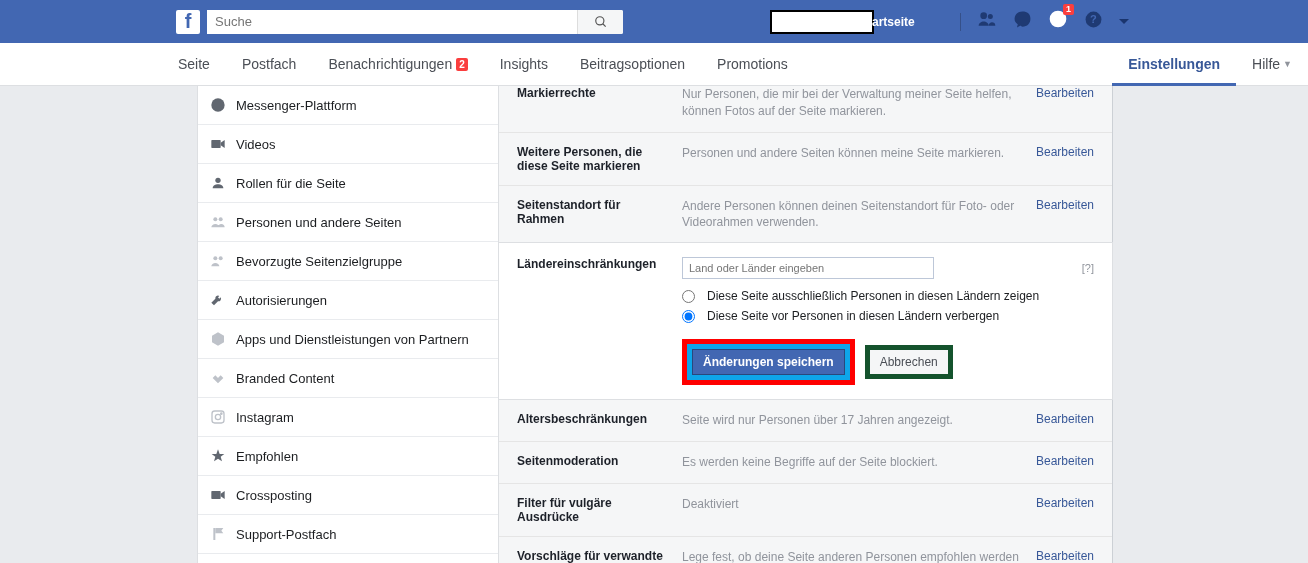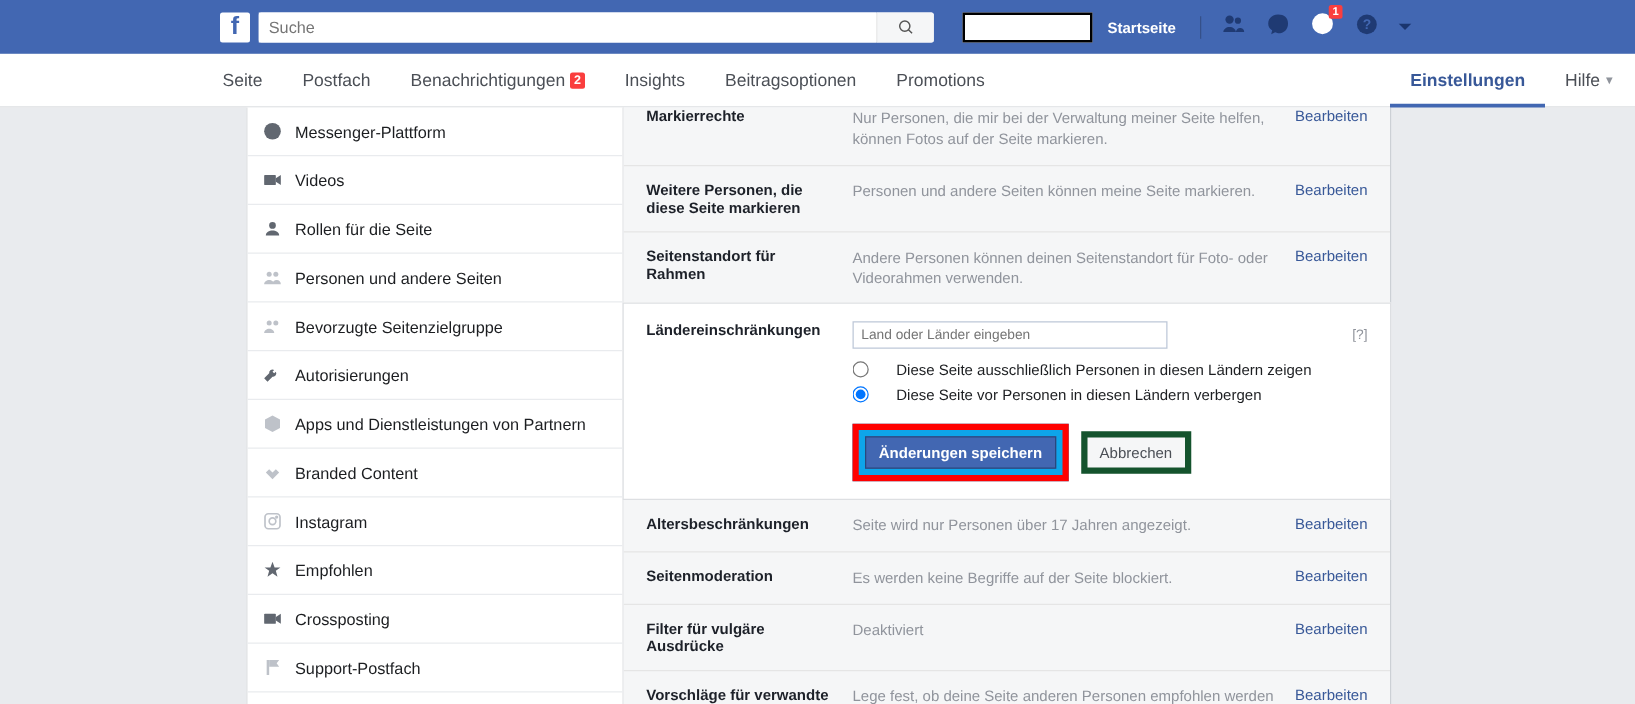--- a/index.html
+++ b/index.html
@@ -1,25 +1,25 @@
 <!DOCTYPE html>
 <html><head>
 <meta charset="utf-8">
 <style>
   * { box-sizing: border-box; margin: 0; padding: 0; }
   body { font-family: Helvetica, Arial, sans-serif; font-size: 12px; background: #e9ebee; color: #1c1e21; }
   
   
   .topbar { background: #4267b2; height: 43px; display: flex; align-items: center; padding: 0 0 0 176px; position: relative; }
   .fb-logo { width: 24px; height: 24px; background: #fff; color: #4267b2; font-weight: bold; font-size: 20px; display: flex; align-items: center; justify-content: center; border-radius: 2px; margin-right: 7px; }
-  .search-wrap { display: flex; align-items: center; background: #fff; height: 24px; width: 540px; border-radius: 2px; }
+  .search-wrap { display: flex; align-items: center; background: #fff; height: 24px; width: 416px; border-radius: 2px; }
   .search-input { border: none; outline: none; padding: 0 8px; font-size: 13px; flex: 1; height: 100%; }
   .search-btn { width: 46px; height: 24px; background: #f5f6f7; border: none; border-left: 1px solid #ddd; display: flex; align-items: center; justify-content: center; cursor: pointer; border-radius: 0 2px 2px 0;}
   .profile-box { position: absolute; left: 770px; width: 104px; height: 24px; border: 2px solid #000; background: #fff; }
-  .home-link { position: absolute; left: 886px; color: #fff; font-size: 12px; font-weight: bold; cursor: pointer; }
+  .home-link { position: absolute; left: 860px; color: #fff; font-size: 12px; font-weight: bold; cursor: pointer; }
   .top-icons { position: absolute; left: 960px; display: flex; align-items: center; gap: 16px; }
   .divider-v { width: 1px; height: 18px; background: #355089; }
   .icon { color: #2c467a; font-size: 18px; cursor: pointer; position: relative; }
   .icon.active { color: #fff; }
   .badge { position: absolute; top: -5px; right: -6px; background: #fa3e3e; color:#fff; font-size: 9px; border-radius: 2px; padding: 1px 3px; line-height: 1; font-weight: bold; }
   .caret-down { width: 0; height: 0; border-left: 5px solid transparent; border-right: 5px solid transparent; border-top: 5px solid #1a356e; cursor: pointer; }
   
   
   .navrow { background: #fff; border-bottom: 1px solid #dddfe2; height: 43px; display: flex; align-items: center; padding: 0 0 0 162px; gap: 0; }
   .navtab { color: #4b4f56; font-size: 14px; padding: 0 16px; height: 43px; display:flex; align-items:center; cursor: pointer; position: relative; }
@@ -40,21 +40,21 @@
   .setting-row.first { border-top: none; padding-top: 0;}
   .setting-row.expanded { background: #fff; flex-direction: column; padding: 14px 18px 0 18px; border: 1px solid #dddfe2; margin: -1px; position: relative;}
   .setting-label { width: 165px; font-weight: bold; color: #1d2129; padding-right: 12px; font-size: 12px;}
   .setting-value { flex: 1; color: #90949c; font-size: 12px; line-height: 1.4; padding-right: 10px;}
   .setting-edit { color: #385898; font-size: 12px; cursor: pointer; white-space: nowrap;}
   
   .expanded-body { margin-left: 165px; }
   .input-row { display: flex; align-items: center; gap: 10px; margin-bottom: 10px; justify-content: space-between;}
   .country-input { width: 252px; height: 22px; border: 1px solid #bdc7d8; padding: 0 6px; font-size: 11px; color: #90949c;}
   .help-q { color: #90949c; font-size: 11px; cursor: help;}
-  .radio-row { display: flex; align-items: flex-start; gap: 22px; margin-bottom: 6px; color: #1c1e21; font-size: 12px;}
+  .radio-row { display: flex; align-items: center; gap: 12px; margin-bottom: 6px; color: #1c1e21; font-size: 12px;}
   .radio-row input { margin: 0;}
   .button-row { margin-top: 16px; display: flex; gap: 10px; align-items: center; padding-bottom: 14px;}
   .red-highlight { border: 5px solid #ff0000; padding: 5px; display: inline-block; background: #0ea5e9;}
   .btn-save { background: #4267b2; color: #fff; border: 1px solid #29487d; padding: 5px 10px; font-weight: bold; font-size: 12px; cursor: pointer;}
   .btn-cancel { background: #f5f6f7; border: 5px solid #14532d; padding: 5px 10px; font-size: 12px; cursor: pointer; color:#4b4f56;}
 
 </style>
 </head>
 <body>
 

